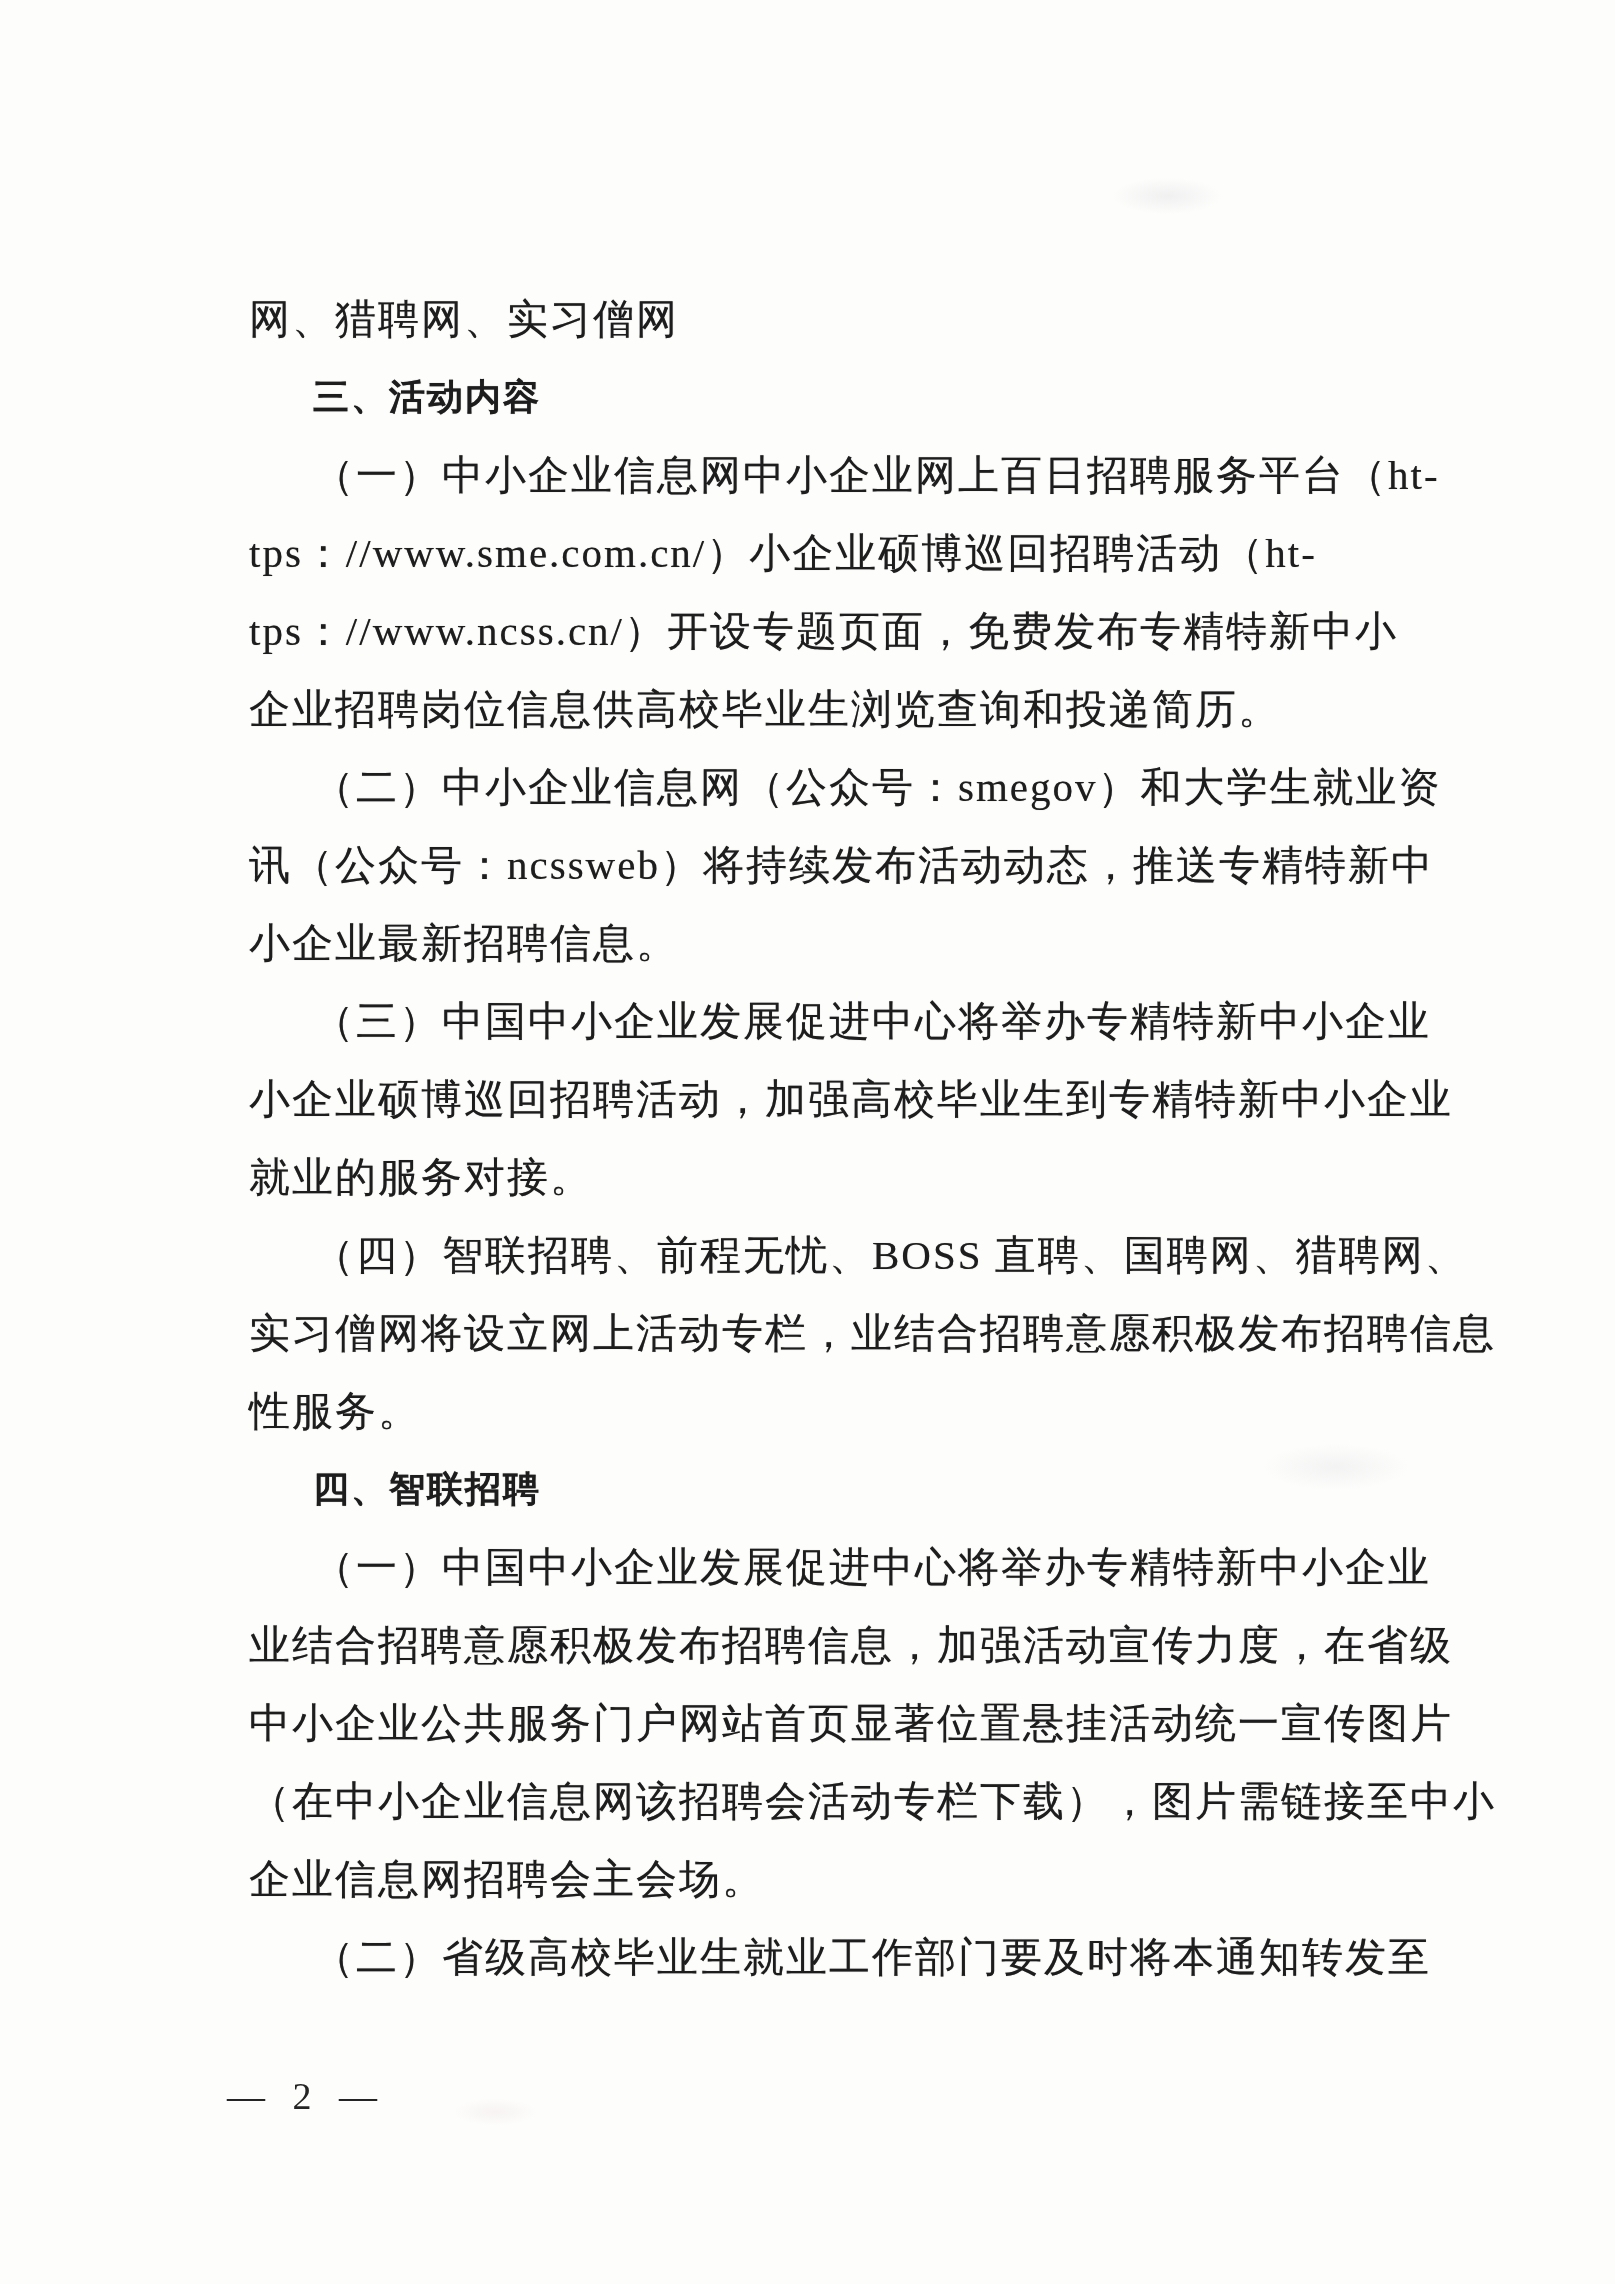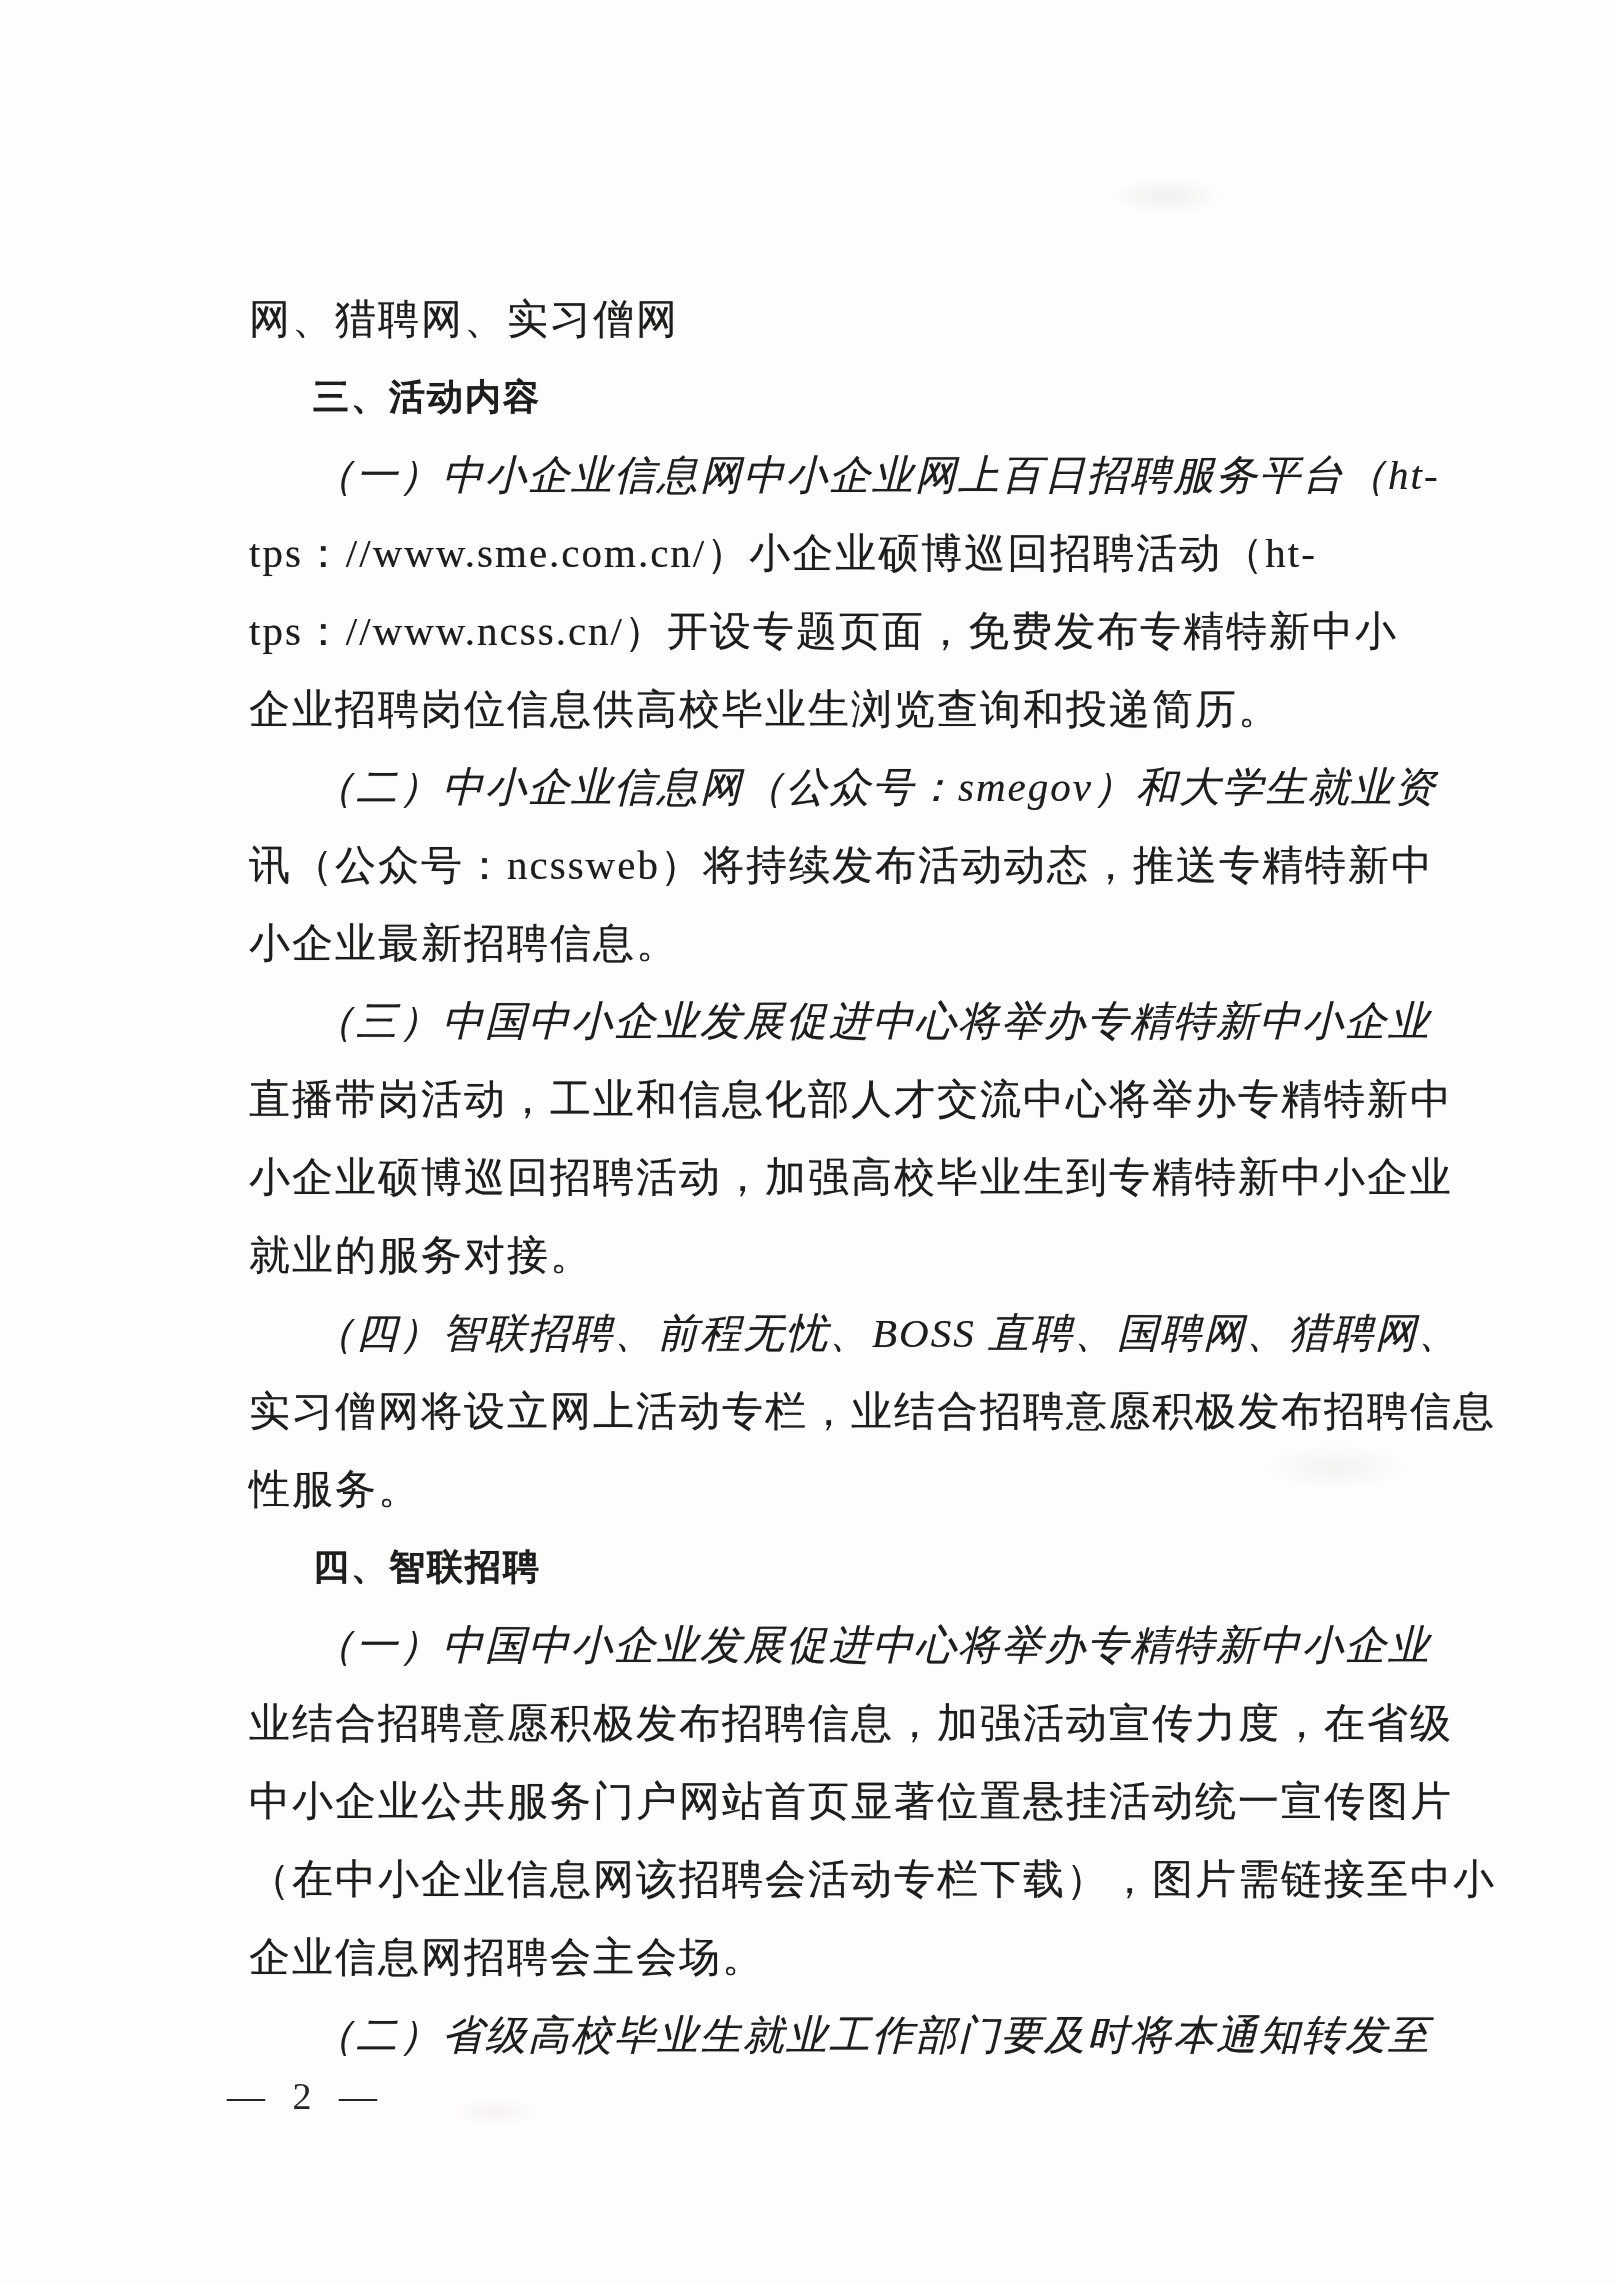--- a/index.html
+++ b/index.html
@@ -37,21 +37,20 @@
     line-height: 78px;
     font-size: 41px;
     letter-spacing: 2px;
     color: #1d1d1d;
     font-family: "Liberation Serif", "DejaVu Serif", serif;
     white-space: nowrap;
     text-shadow: 0 0 0.7px rgba(20,20,20,0.55);
   }
   .line.indent {
     text-indent: 64px;
-    font-style: italic;
   }
   .line.heading {
     font-weight: bold;
     text-indent: 64px;
     font-family: "Liberation Sans", "DejaVu Sans", sans-serif;
     font-size: 36px;
     text-shadow: 0 0 0.7px rgba(10,10,10,0.7);
   }
   .page-footer {
     position: absolute;
@@ -74,21 +73,20 @@
     <div class="line">网、猎聘网、实习僧网</div>
     <div class="line heading">三、活动内容</div>
     <div class="line indent">（一）中小企业信息网中小企业网上百日招聘服务平台（ht-</div>
     <div class="line">tps：//www.sme.com.cn/）小企业硕博巡回招聘活动（ht-</div>
     <div class="line">tps：//www.ncss.cn/）开设专题页面，免费发布专精特新中小</div>
     <div class="line">企业招聘岗位信息供高校毕业生浏览查询和投递简历。</div>
     <div class="line indent">（二）中小企业信息网（公众号：smegov）和大学生就业资</div>
     <div class="line">讯（公众号：ncssweb）将持续发布活动动态，推送专精特新中</div>
     <div class="line">小企业最新招聘信息。</div>
     <div class="line indent">（三）中国中小企业发展促进中心将举办专精特新中小企业</div>
-    <div class="line">直播带岗活动，工业和信息化部人才交流中心将举办专精特新中</div>
     <div class="line">小企业硕博巡回招聘活动，加强高校毕业生到专精特新中小企业</div>
     <div class="line">就业的服务对接。</div>
     <div class="line indent">（四）智联招聘、前程无忧、BOSS 直聘、国聘网、猎聘网、</div>
     <div class="line">实习僧网将设立网上活动专栏，业结合招聘意愿积极发布招聘信息</div>
     <div class="line">性服务。</div>
     <div class="line heading">四、智联招聘</div>
     <div class="line indent">（一）中国中小企业发展促进中心将举办专精特新中小企业</div>
     <div class="line">业结合招聘意愿积极发布招聘信息，加强活动宣传力度，在省级</div>
     <div class="line">中小企业公共服务门户网站首页显著位置悬挂活动统一宣传图片</div>
     <div class="line">（在中小企业信息网该招聘会活动专栏下载），图片需链接至中小</div>

